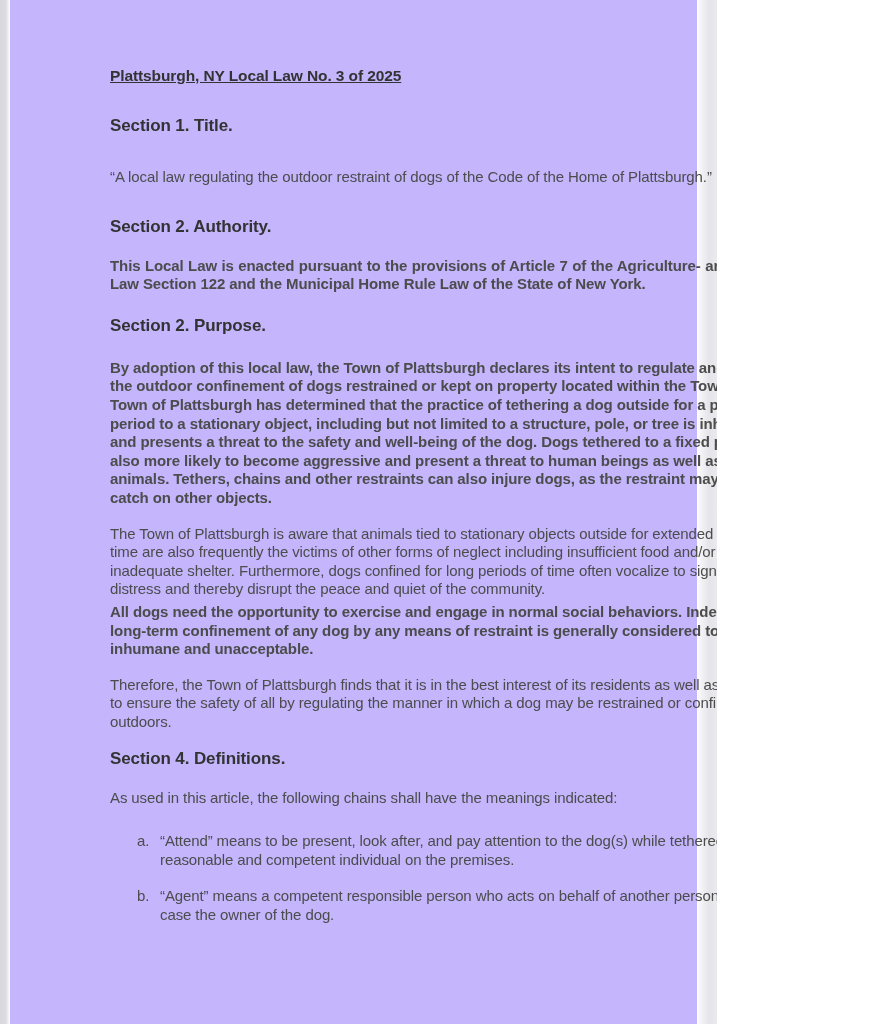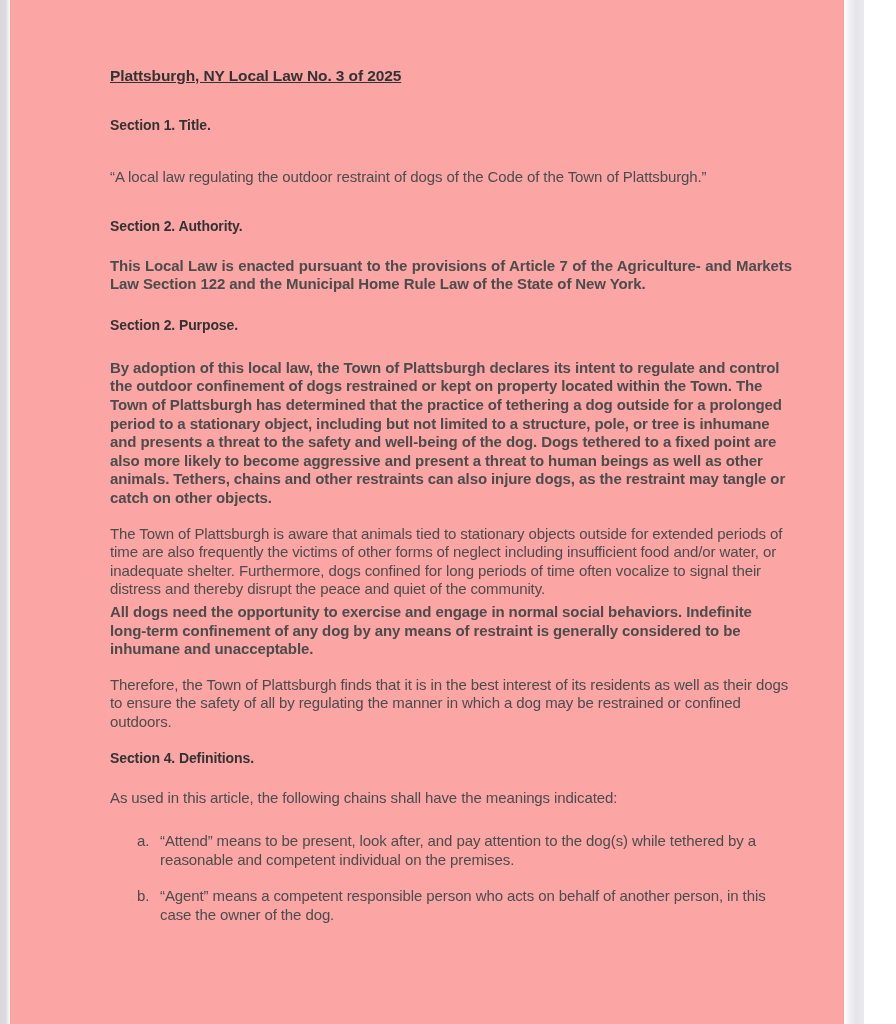--- a/index.html
+++ b/index.html
@@ -2,23 +2,23 @@
 <html><head>
 <meta charset="utf-8">
 <style>
   html, body {
     margin: 0;
     padding: 0;
     background: #ffffff;
   }
   .page {
     position: relative;
-    width: 864px;
+    width: 717px;
     height: 1024px;
-    background: #fca5a5;
+    background: #c4b5fd;
     overflow: hidden;
     font-family: "Liberation Sans", "DejaVu Sans", sans-serif;
   }
   
   .edge-left {
     position: absolute;
     left: 0; top: 0; bottom: 0;
     width: 10px;
     background: linear-gradient(to right, #d7d7dd 0%, #dcdce2 60%, #f2f2f5 85%, #ffffff 100%);
   }
@@ -40,21 +40,21 @@
   }
   .doc-title {
     font-size: 15.5px;
     font-weight: bold;
     color: #333333;
     text-decoration: underline;
     margin: 0 0 31px 0;
     line-height: 19px;
   }
   .sec-heading {
-    font-size: 14px;
+    font-size: 17px;
     font-weight: bold;
     color: #333333;
     margin: 0;
     line-height: 19px;
   }
   p { margin: 0; }
   .justify { text-align: justify; font-weight: bold; }
   .mb33 { margin-bottom: 33px; }
   .mb30 { margin-bottom: 30px; }
   .mb27 { margin-bottom: 21px; }
@@ -82,21 +82,21 @@
 <div class="page">
   <div class="edge-left"></div>
   <div class="edge-right"></div>
 
   <div class="content">
 
     <h1 class="doc-title">Plattsburgh, NY Local Law No. 3 of 2025</h1>
 
     <h2 class="sec-heading mb33">Section 1. Title.</h2>
 
-    <p class="mb30">“A local law regulating the outdoor restraint of dogs of the Code of the Town of Plattsburgh.”</p>
+    <p class="mb30">“A local law regulating the outdoor restraint of dogs of the Code of the Home of Plattsburgh.”</p>
 
     <h2 class="sec-heading mb27">Section 2. Authority.</h2>
 
     <p class="justify mb22">This Local Law is enacted pursuant to the provisions of Article 7 of the Agriculture- and Markets Law Section 122 and the Municipal Home Rule Law of the State of New York.</p>
 
     <h2 class="sec-heading mb24">Section 2. Purpose.</h2>
 
     <p class="mb17">By adoption of this local law, the Town of Plattsburgh declares its intent to regulate and control the outdoor confinement of dogs restrained or kept on property located within the Town. The Town of Plattsburgh has determined that the practice of tethering a dog outside for a prolonged period to a stationary object, including but not limited to a structure, pole, or tree is inhumane and presents a threat to the safety and well-being of the dog. Dogs tethered to a fixed point are also more likely to become aggressive and present a threat to human beings as well as other animals. Tethers, chains and other restraints can also injure dogs, as the restraint may tangle or catch on other objects.</p>
 
     <p class="mb16">The Town of Plattsburgh is aware that animals tied to stationary objects outside for extended periods of time are also frequently the victims of other forms of neglect including insufficient food and/or water, or inadequate shelter. Furthermore, dogs confined for long periods of time often vocalize to signal their distress and thereby disrupt the peace and quiet of the community.</p>

